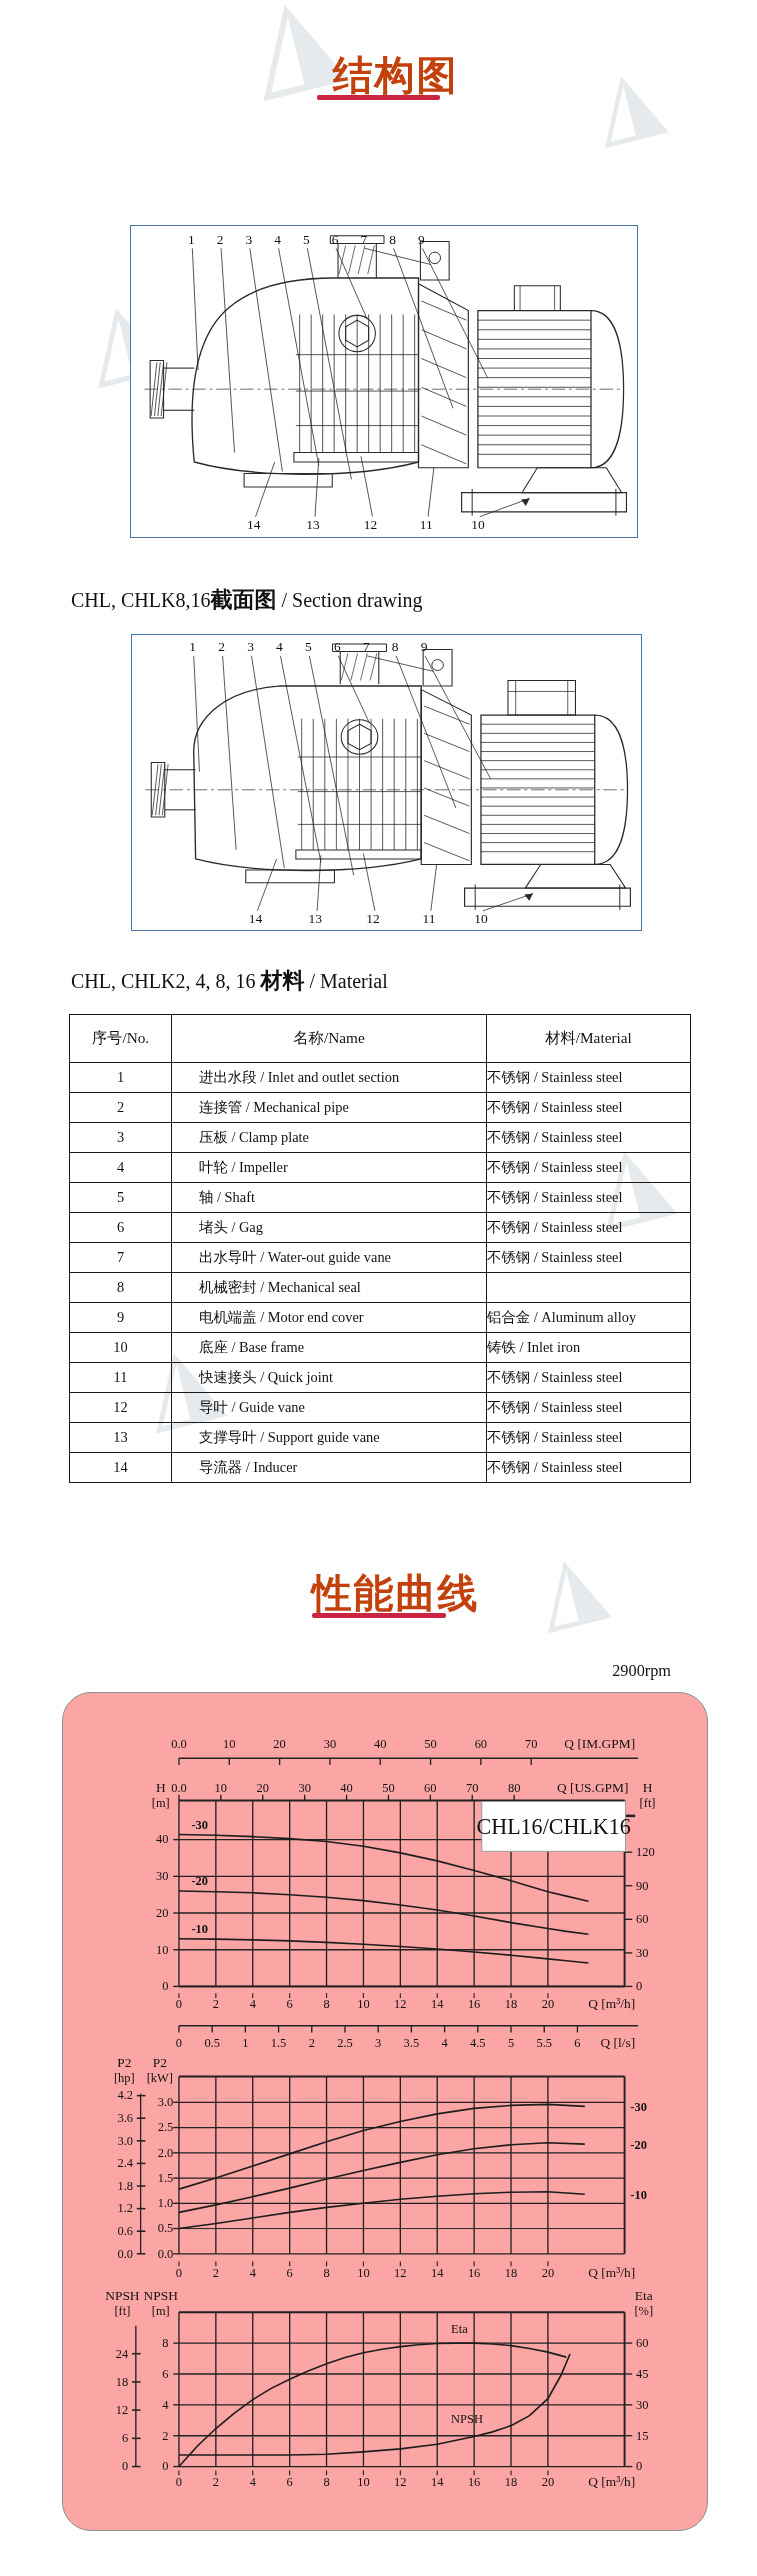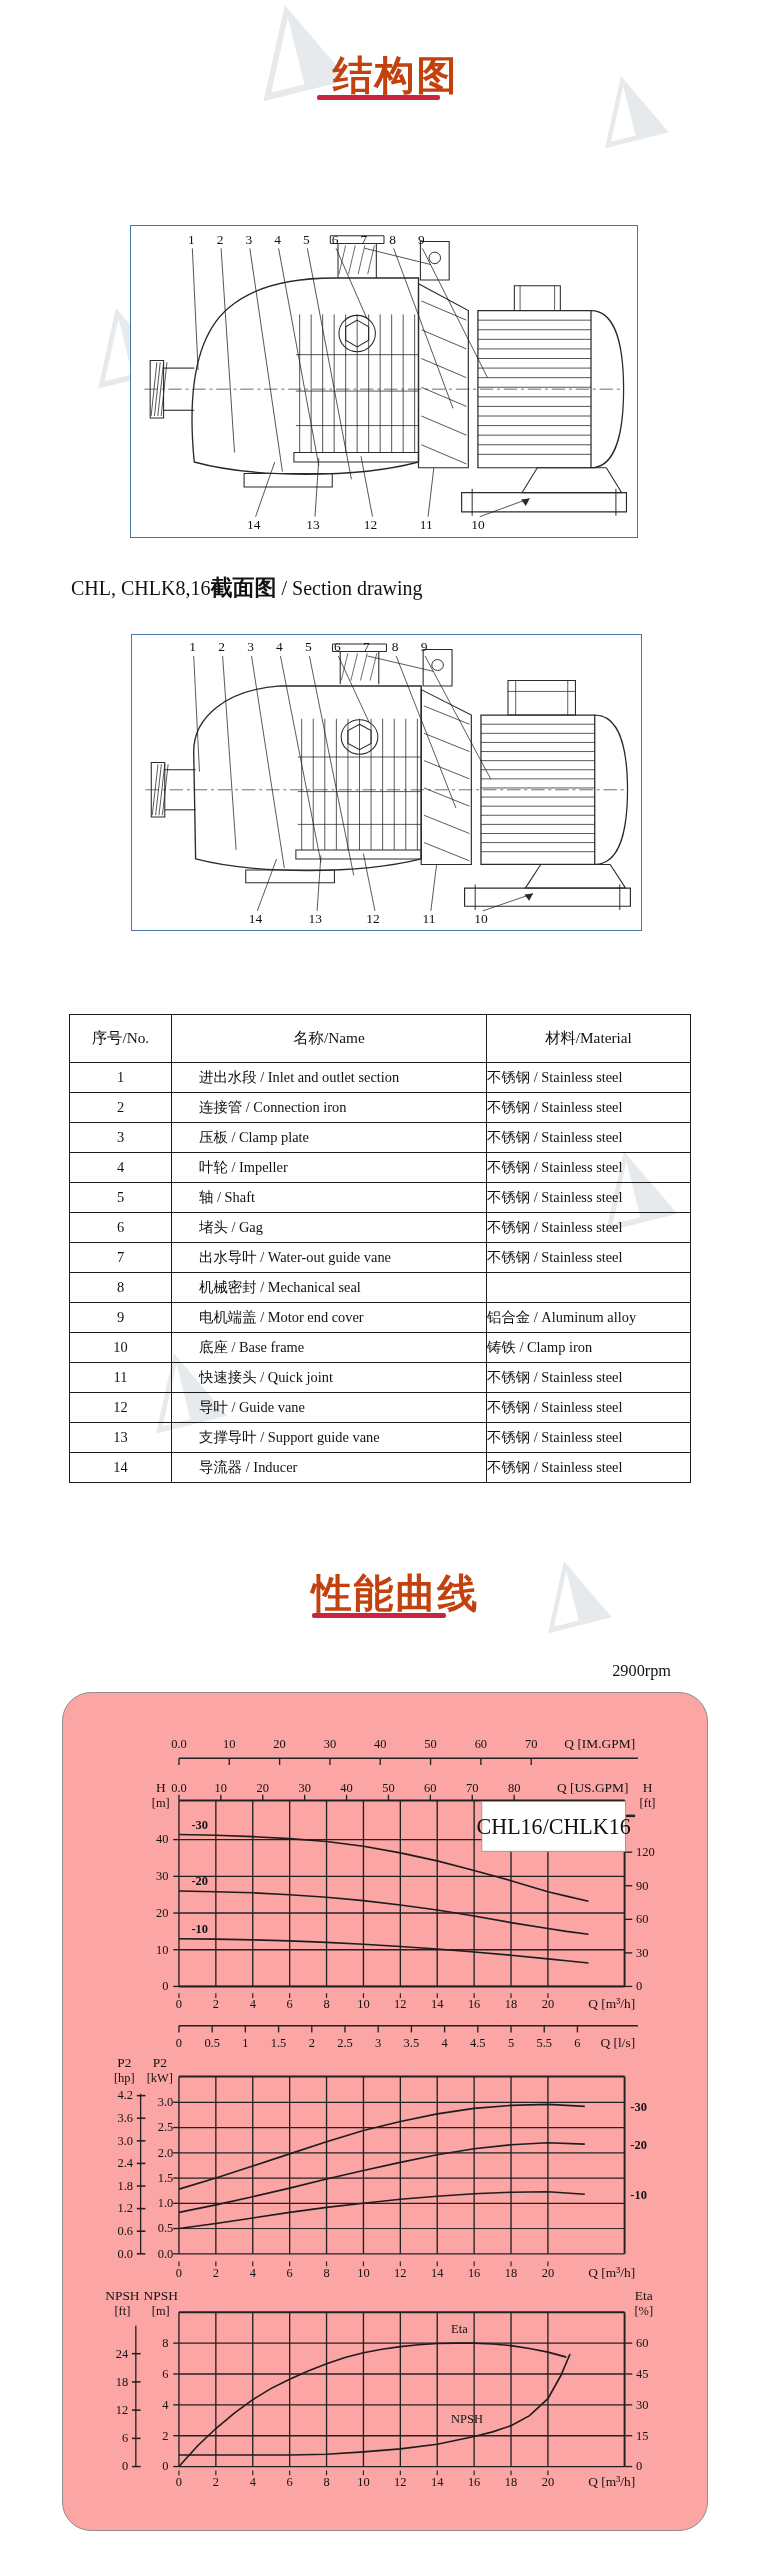--- a/index.html
+++ b/index.html
@@ -139,21 +139,21 @@
           <line x1="252" y1="303" x2="240" y2="240" stroke="#222" stroke-width="0.8"></line>
           <text x="308" y="316" font-size="14" text-anchor="middle">11</text>
           <line x1="310" y1="303" x2="316" y2="252" stroke="#222" stroke-width="0.8"></line>
           <text x="362" y="316" font-size="14" text-anchor="middle">10</text>
           <line x1="364" y1="303" x2="416" y2="284" stroke="#222" stroke-width="0.8"></line>
           <path d="M416,284 l-9,1 l5,7 z" fill="#2a2a2a" stroke="none"></path>
         </g>
       </svg>
   </div>
 
-  <div class="sec-heading" style="top:573px;">
+  <div class="sec-heading" style="top:585px;">
     <span>CHL, CHLK8,16</span><b>截面图</b><span> / Section drawing</span>
   </div>
   <div class="draw-box" id="box2" style="left: 131px; top: 634px; width: 509px; height: 295px; border: 1.9px solid rgb(70, 119, 168);">
     <svg id="pump2" width="509" height="295" viewBox="0 0 528 324" preserveAspectRatio="none">
         <g>
           <line x1="14" y1="170" x2="514" y2="170" stroke="#555" stroke-width="0.9" stroke-dasharray="14 4 3 4"></line>
           <path d="M20,140 h14 v60 h-14 z" stroke="#2a2a2a" stroke-width="1.1" fill="none"></path>
           <line x1="21" y1="198" x2="27" y2="142" stroke="#222" stroke-width="0.8"></line>
           <line x1="24.5" y1="198" x2="30.5" y2="142" stroke="#222" stroke-width="0.8"></line>
           <line x1="28" y1="198" x2="34" y2="142" stroke="#222" stroke-width="0.8"></line>
@@ -242,20 +242,23 @@
           <line x1="252" y1="303" x2="240" y2="240" stroke="#222" stroke-width="0.8"></line>
           <text x="308" y="316" font-size="14" text-anchor="middle">11</text>
           <line x1="310" y1="303" x2="316" y2="252" stroke="#222" stroke-width="0.8"></line>
           <text x="362" y="316" font-size="14" text-anchor="middle">10</text>
           <line x1="364" y1="303" x2="416" y2="284" stroke="#222" stroke-width="0.8"></line>
           <path d="M416,284 l-9,1 l5,7 z" fill="#2a2a2a" stroke="none"></path>
         </g>
       </svg>
   </div>
 
+  <div class="sec-heading" style="top:966px;">
+    <span>CHL, CHLK2, 4, 8, 16 </span><b>材料</b><span> / Material</span>
+  </div>
   <table class="mat-table" id="mat-table" style="left:69px;top:1014px;width:621px;">
     <colgroup>
         <col style="width:102px">
         <col style="width:315px">
         <col style="width:204px">
       </colgroup>
     <thead>
         <tr>
           <th>序号/No.</th>
           <th>名称/Name</th>
@@ -263,21 +266,21 @@
         </tr>
       </thead>
     <tbody>
         <tr>
           <td class="c-no">1</td>
           <td class="c-name">进出水段 / Inlet and outlet section</td>
           <td class="c-mat">不锈钢 / Stainless steel</td>
         </tr>
         <tr>
           <td class="c-no">2</td>
-          <td class="c-name">连接管 / Connection iron</td>
+          <td class="c-name">连接管 / Mechanical pipe</td>
           <td class="c-mat">不锈钢 / Stainless steel</td>
         </tr>
         <tr>
           <td class="c-no">3</td>
           <td class="c-name">压板 / Clamp plate</td>
           <td class="c-mat">不锈钢 / Stainless steel</td>
         </tr>
         <tr>
           <td class="c-no">4</td>
           <td class="c-name">叶轮 / Impeller</td>
@@ -304,21 +307,21 @@
           <td class="c-mat"></td>
         </tr>
         <tr>
           <td class="c-no">9</td>
           <td class="c-name">电机端盖 / Motor end cover</td>
           <td class="c-mat">铝合金 / Aluminum alloy</td>
         </tr>
         <tr>
           <td class="c-no">10</td>
           <td class="c-name">底座 / Base frame</td>
-          <td class="c-mat">铸铁 / Clamp iron</td>
+          <td class="c-mat">铸铁 / Inlet iron</td>
         </tr>
         <tr>
           <td class="c-no">11</td>
           <td class="c-name">快速接头 / Quick joint</td>
           <td class="c-mat">不锈钢 / Stainless steel</td>
         </tr>
         <tr>
           <td class="c-no">12</td>
           <td class="c-name">导叶 / Guide vane</td>
           <td class="c-mat">不锈钢 / Stainless steel</td>

